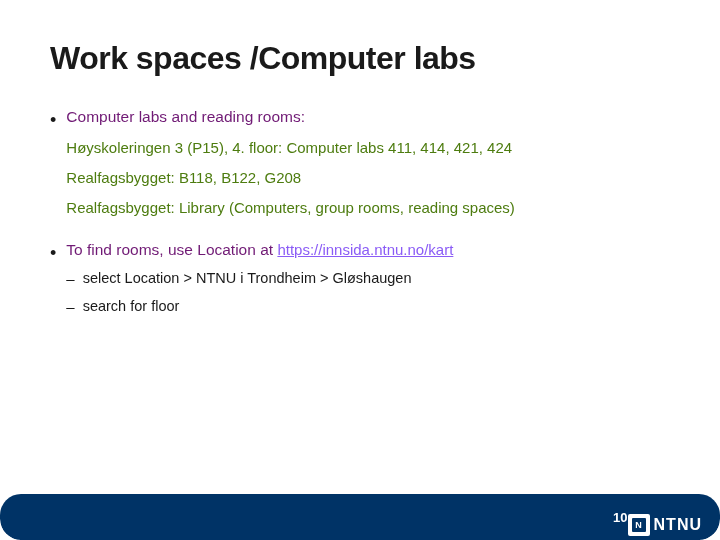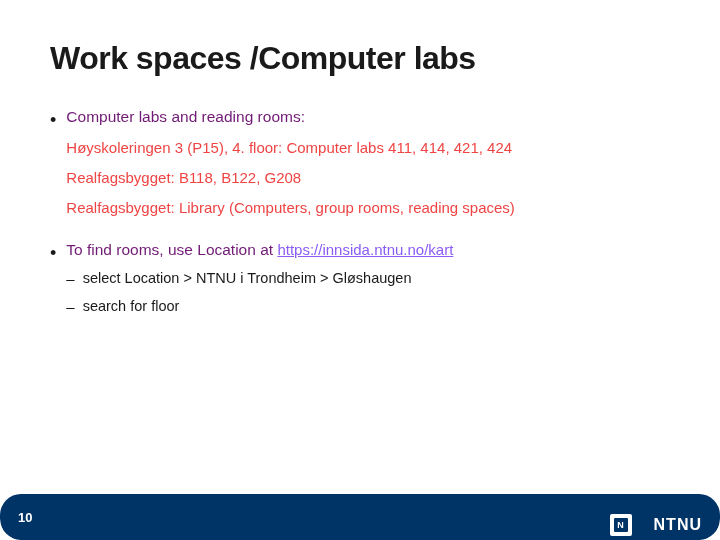--- a/index.html
+++ b/index.html
@@ -58,21 +58,21 @@
     }
 
     .bullet-label {
       font-size: 15.5px;
       color: #701a75;
       font-weight: normal;
     }
 
     .sub-line {
       font-size: 15px;
-      color: #ef4444;
+      color: #4d7c0f;
       margin-top: 6px;
       padding-left: 0;
       line-height: 1.6;
     }
 
     .link {
       color: #8b5cf6;
       text-decoration: underline;
     }
 
@@ -92,34 +92,34 @@
     
     .footer {
       position: absolute;
       bottom: 0;
       left: 0;
       right: 0;
       height: 46px;
       background: #003366;
       display: flex;
       align-items: center;
-      justify-content: space-between;
+      justify-content: flex-end;
       padding: 0 18px;
     }
 
     .page-number {
       color: #ffffff;
       font-size: 13px;
       font-weight: bold;
     }
 
     .ntnu-logo {
       display: flex;
       align-items: center;
-      gap: 22px;
+      gap: 4px;
       margin-top: 16px;
     }
 
     .ntnu-icon {
       width: 22px;
       height: 22px;
       background: #ffffff;
       border-radius: 2px;
       display: flex;
       align-items: center;

